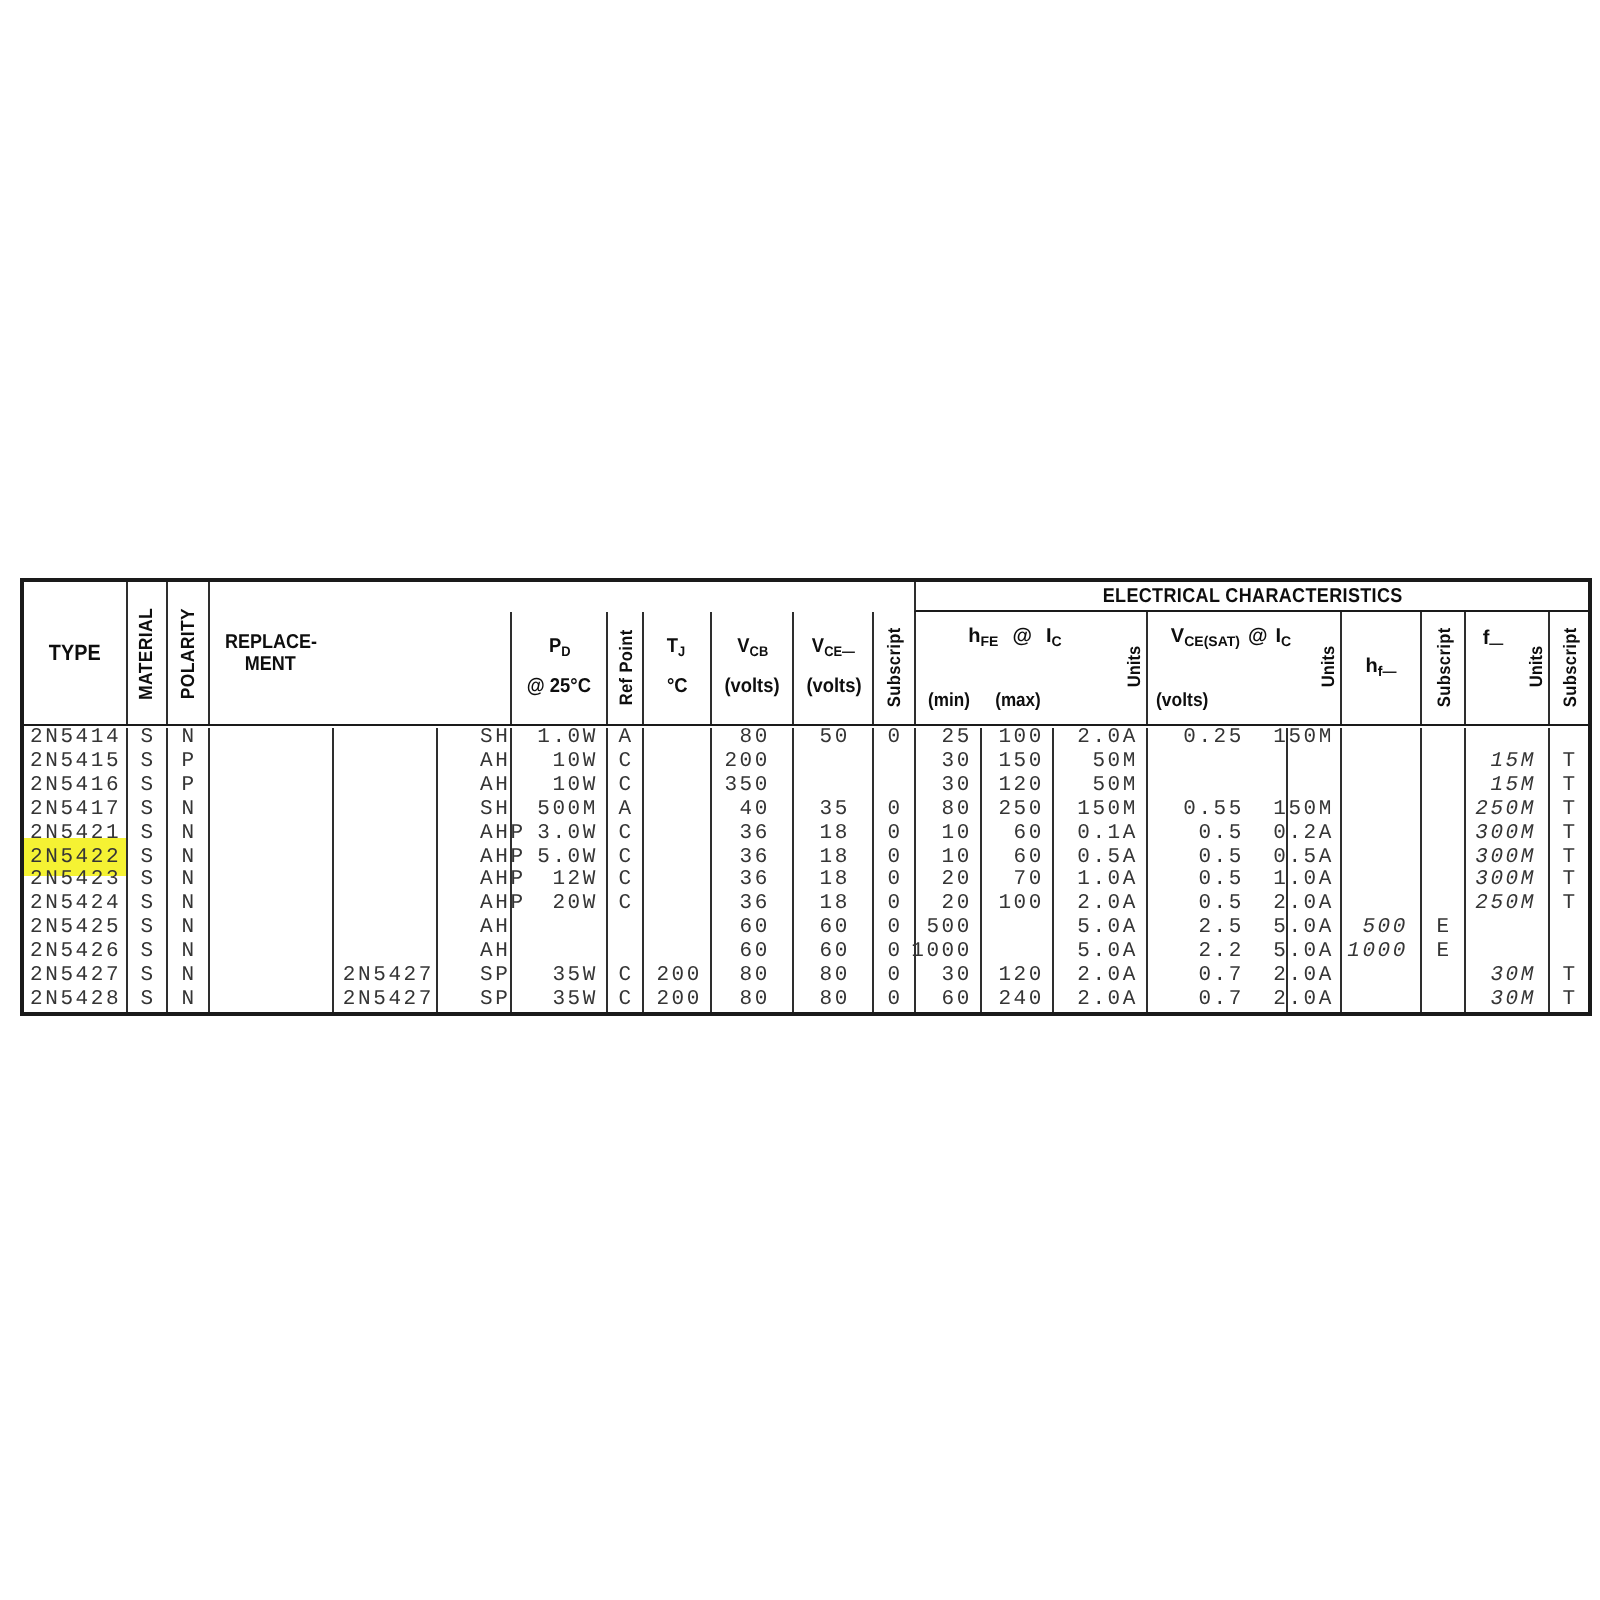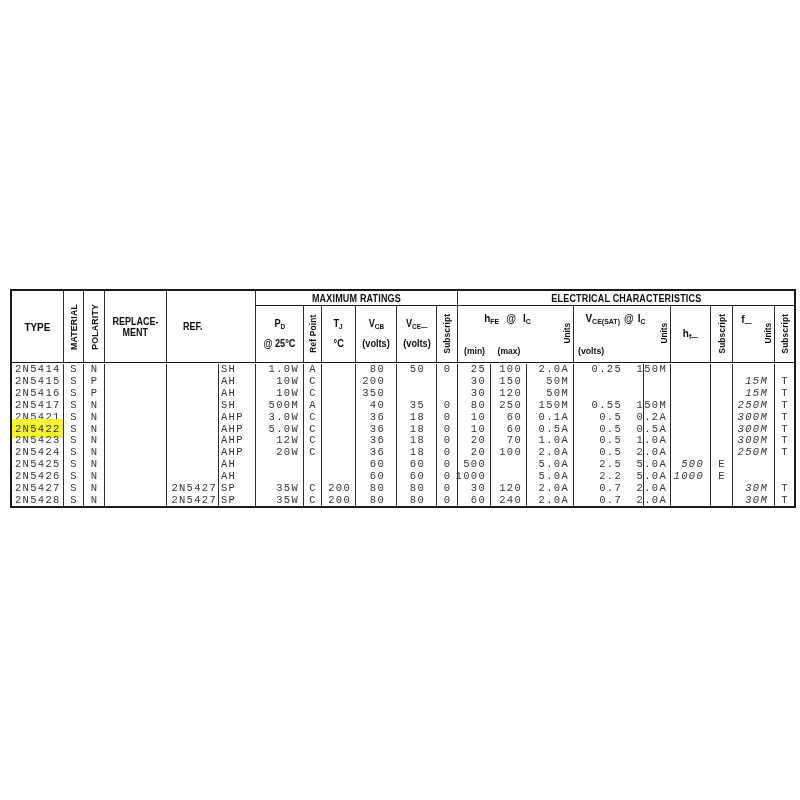--- a/index.html
+++ b/index.html
@@ -82,48 +82,42 @@
   .tc.col-12{border-left-width:1.5px;}
   .al-l{justify-content:flex-start;padding-left:3px;}
   .al-c{justify-content:center;}
   .al-c{padding-left:1px;}
   .al-r1{justify-content:flex-end;padding-right:1px;}
   .al-r3{justify-content:flex-end;padding-right:3px;}
   .al-r4{justify-content:flex-end;padding-right:4px;}
   .al-r6{justify-content:flex-end;padding-right:6px;font-style:italic;}
   .al-r11{justify-content:flex-end;padding-right:11px;}
   .al-r22{justify-content:flex-end;padding-right:21px;}
-  .al-l6{justify-content:flex-start;padding-left:2px;}
+  .al-l6{justify-content:flex-start;padding-left:21px;}
 </style>
 </head>
 <body>
 
 <div class="tbl">
   <div class="thead">
 
     <div class="hc nb type-h" style="grid-column:1;grid-row:1/3">
         <span class="cond">TYPE</span>
       </div>
     <div class="hc vert" style="grid-column:2;grid-row:1/3">
         <span class="vtext">MATERIAL</span>
       </div>
     <div class="hc vert" style="grid-column:3;grid-row:1/3">
         <span class="vtext">POLARITY</span>
       </div>
     <div class="hc repl-h" style="grid-column:4;grid-row:1/3">
       <span class="cond">REPLACE-</span>
       <span class="cond">MENT</span>
     </div>
-    <div class="hc plain-h" style="grid-column:5;grid-row:1/3">
-        <span class="cond">REF.</span>
-      </div>
 
-    <div class="hc band" style="grid-column:7/13;grid-row:1">
-        <span class="cond">MAXIMUM RATINGS</span>
-      </div>
     <div class="hc band secdiv" style="grid-column:13/22;grid-row:1">
         <span class="cond">ELECTRICAL CHARACTERISTICS</span>
       </div>
 
     <div class="hc two-line" style="grid-column:7;grid-row:2">
       <span class="ln"><span>P</span><sub>D</sub></span>
       <span class="ln">@ 25°C</span>
     </div>
     <div class="hc vert" style="grid-column:8;grid-row:2">
         <span class="vtext" style="font-size:9px">Ref Point</span>

